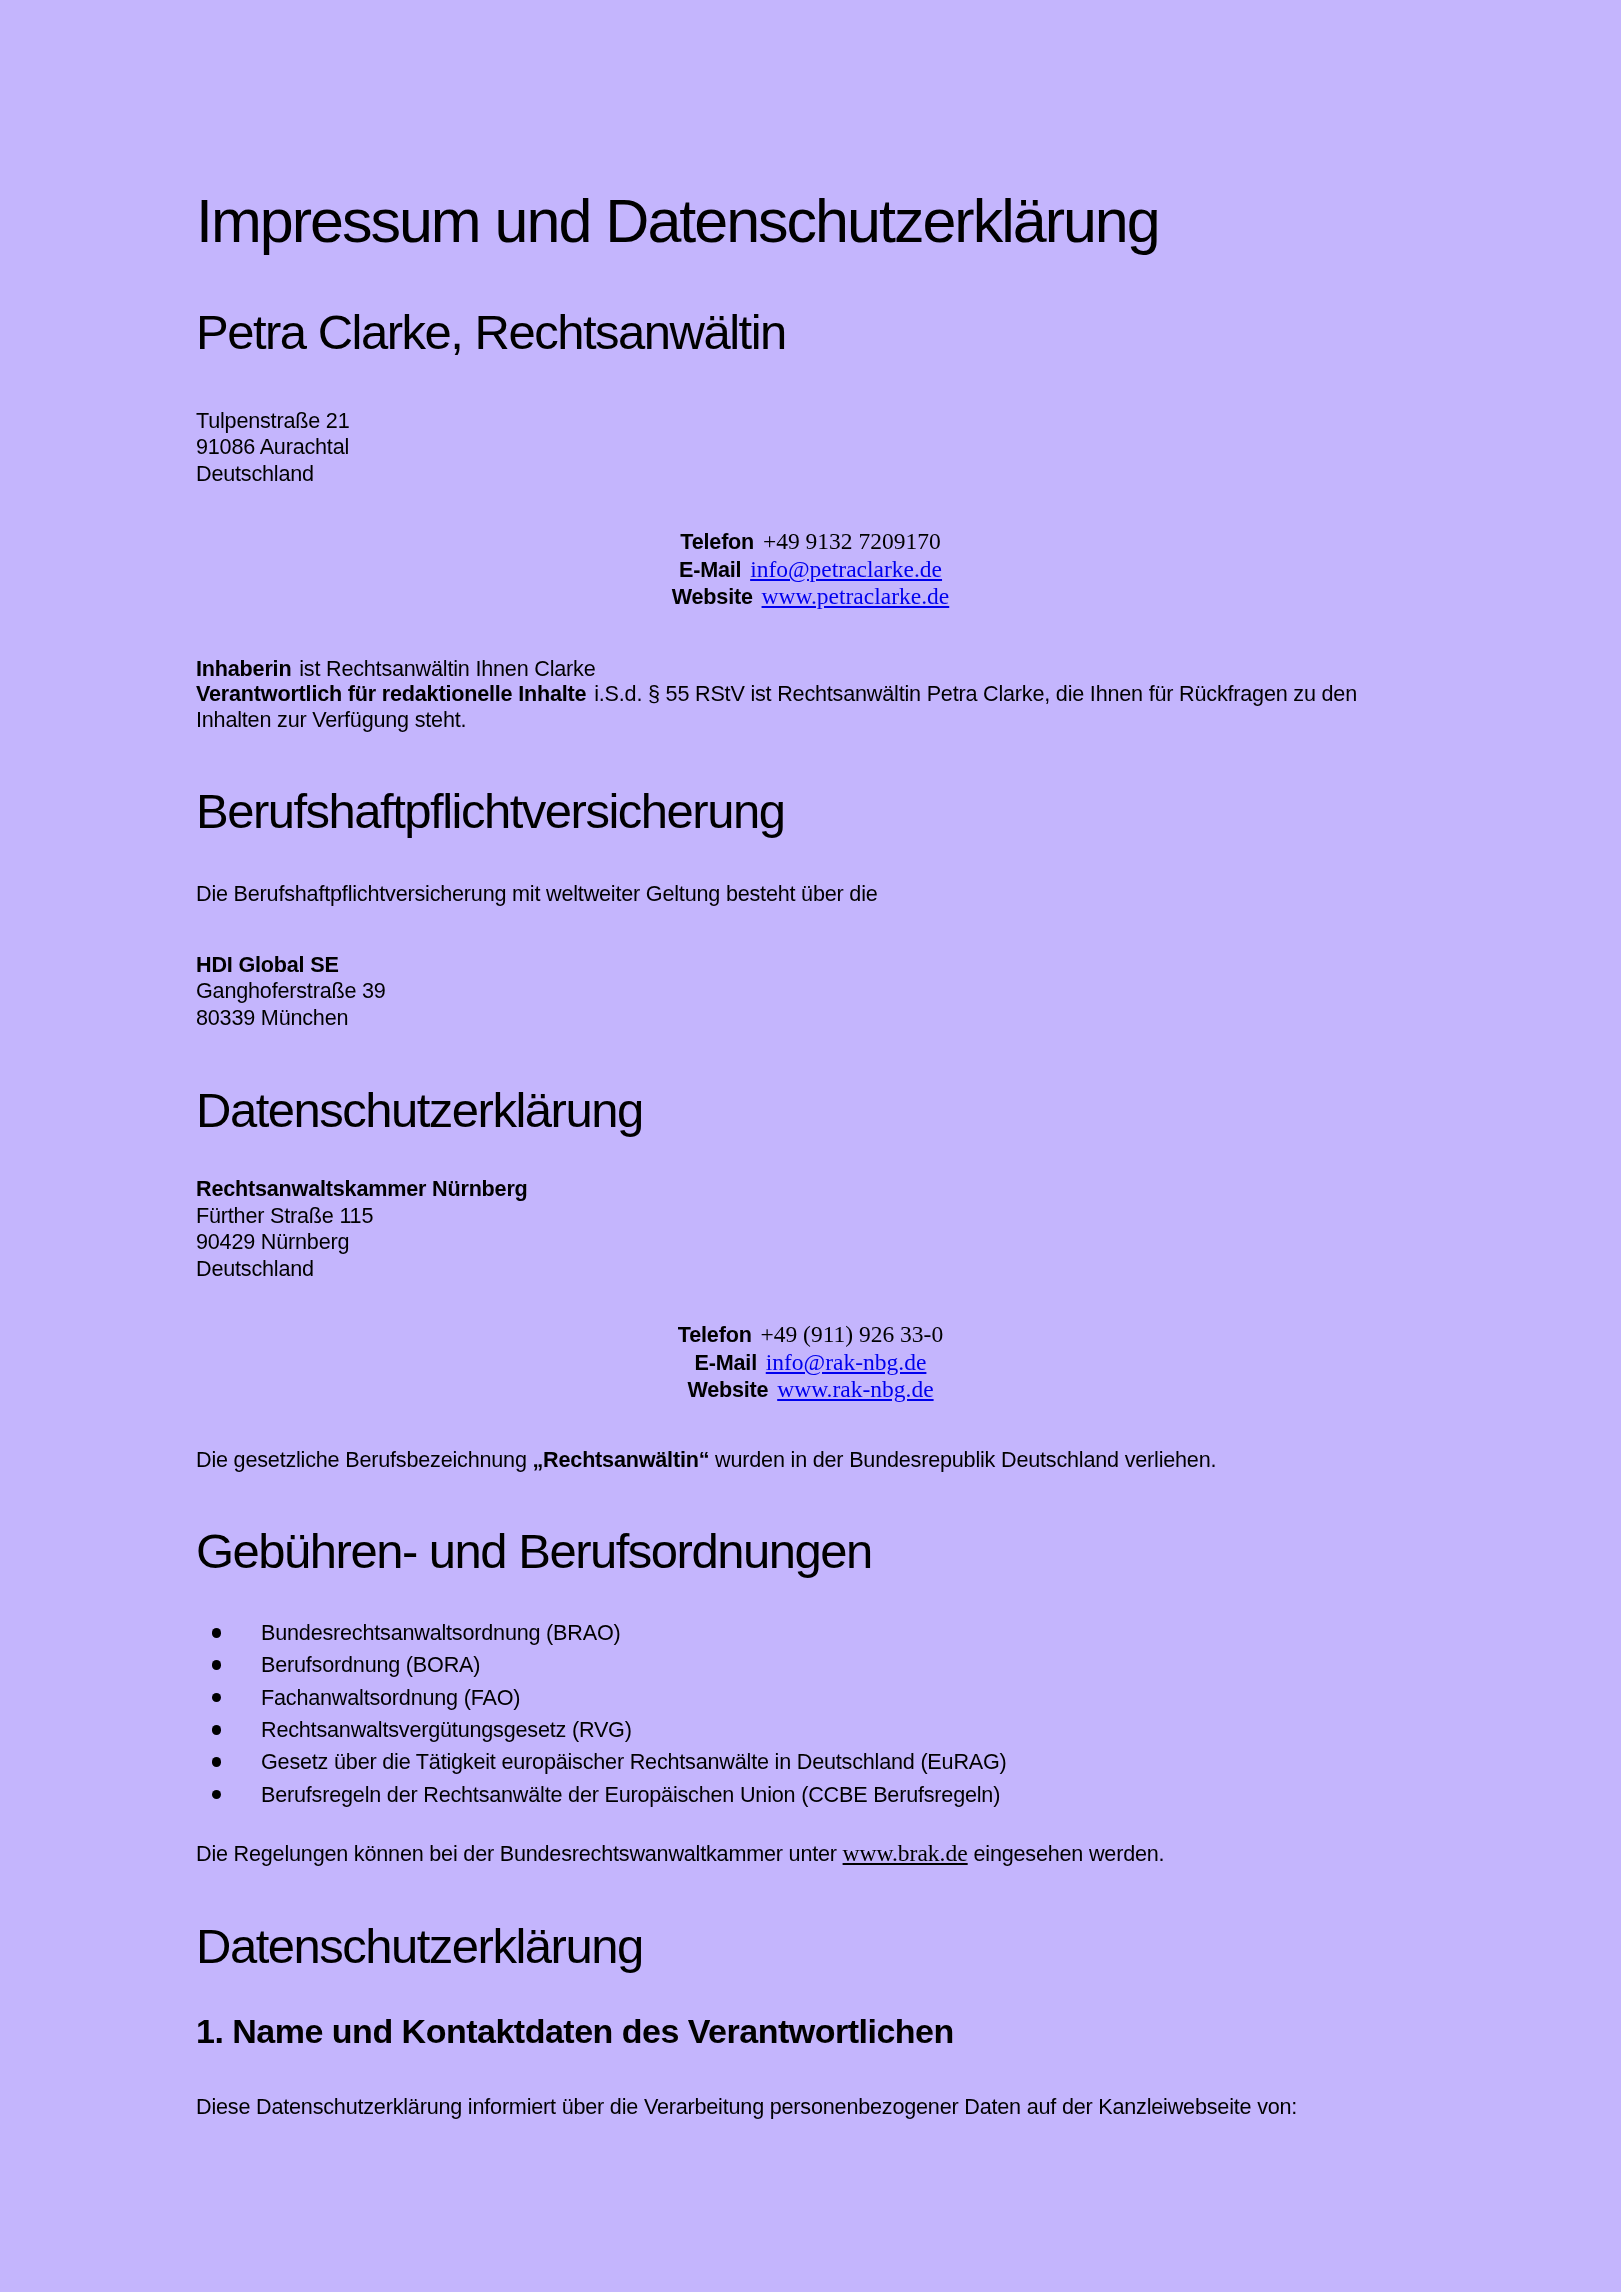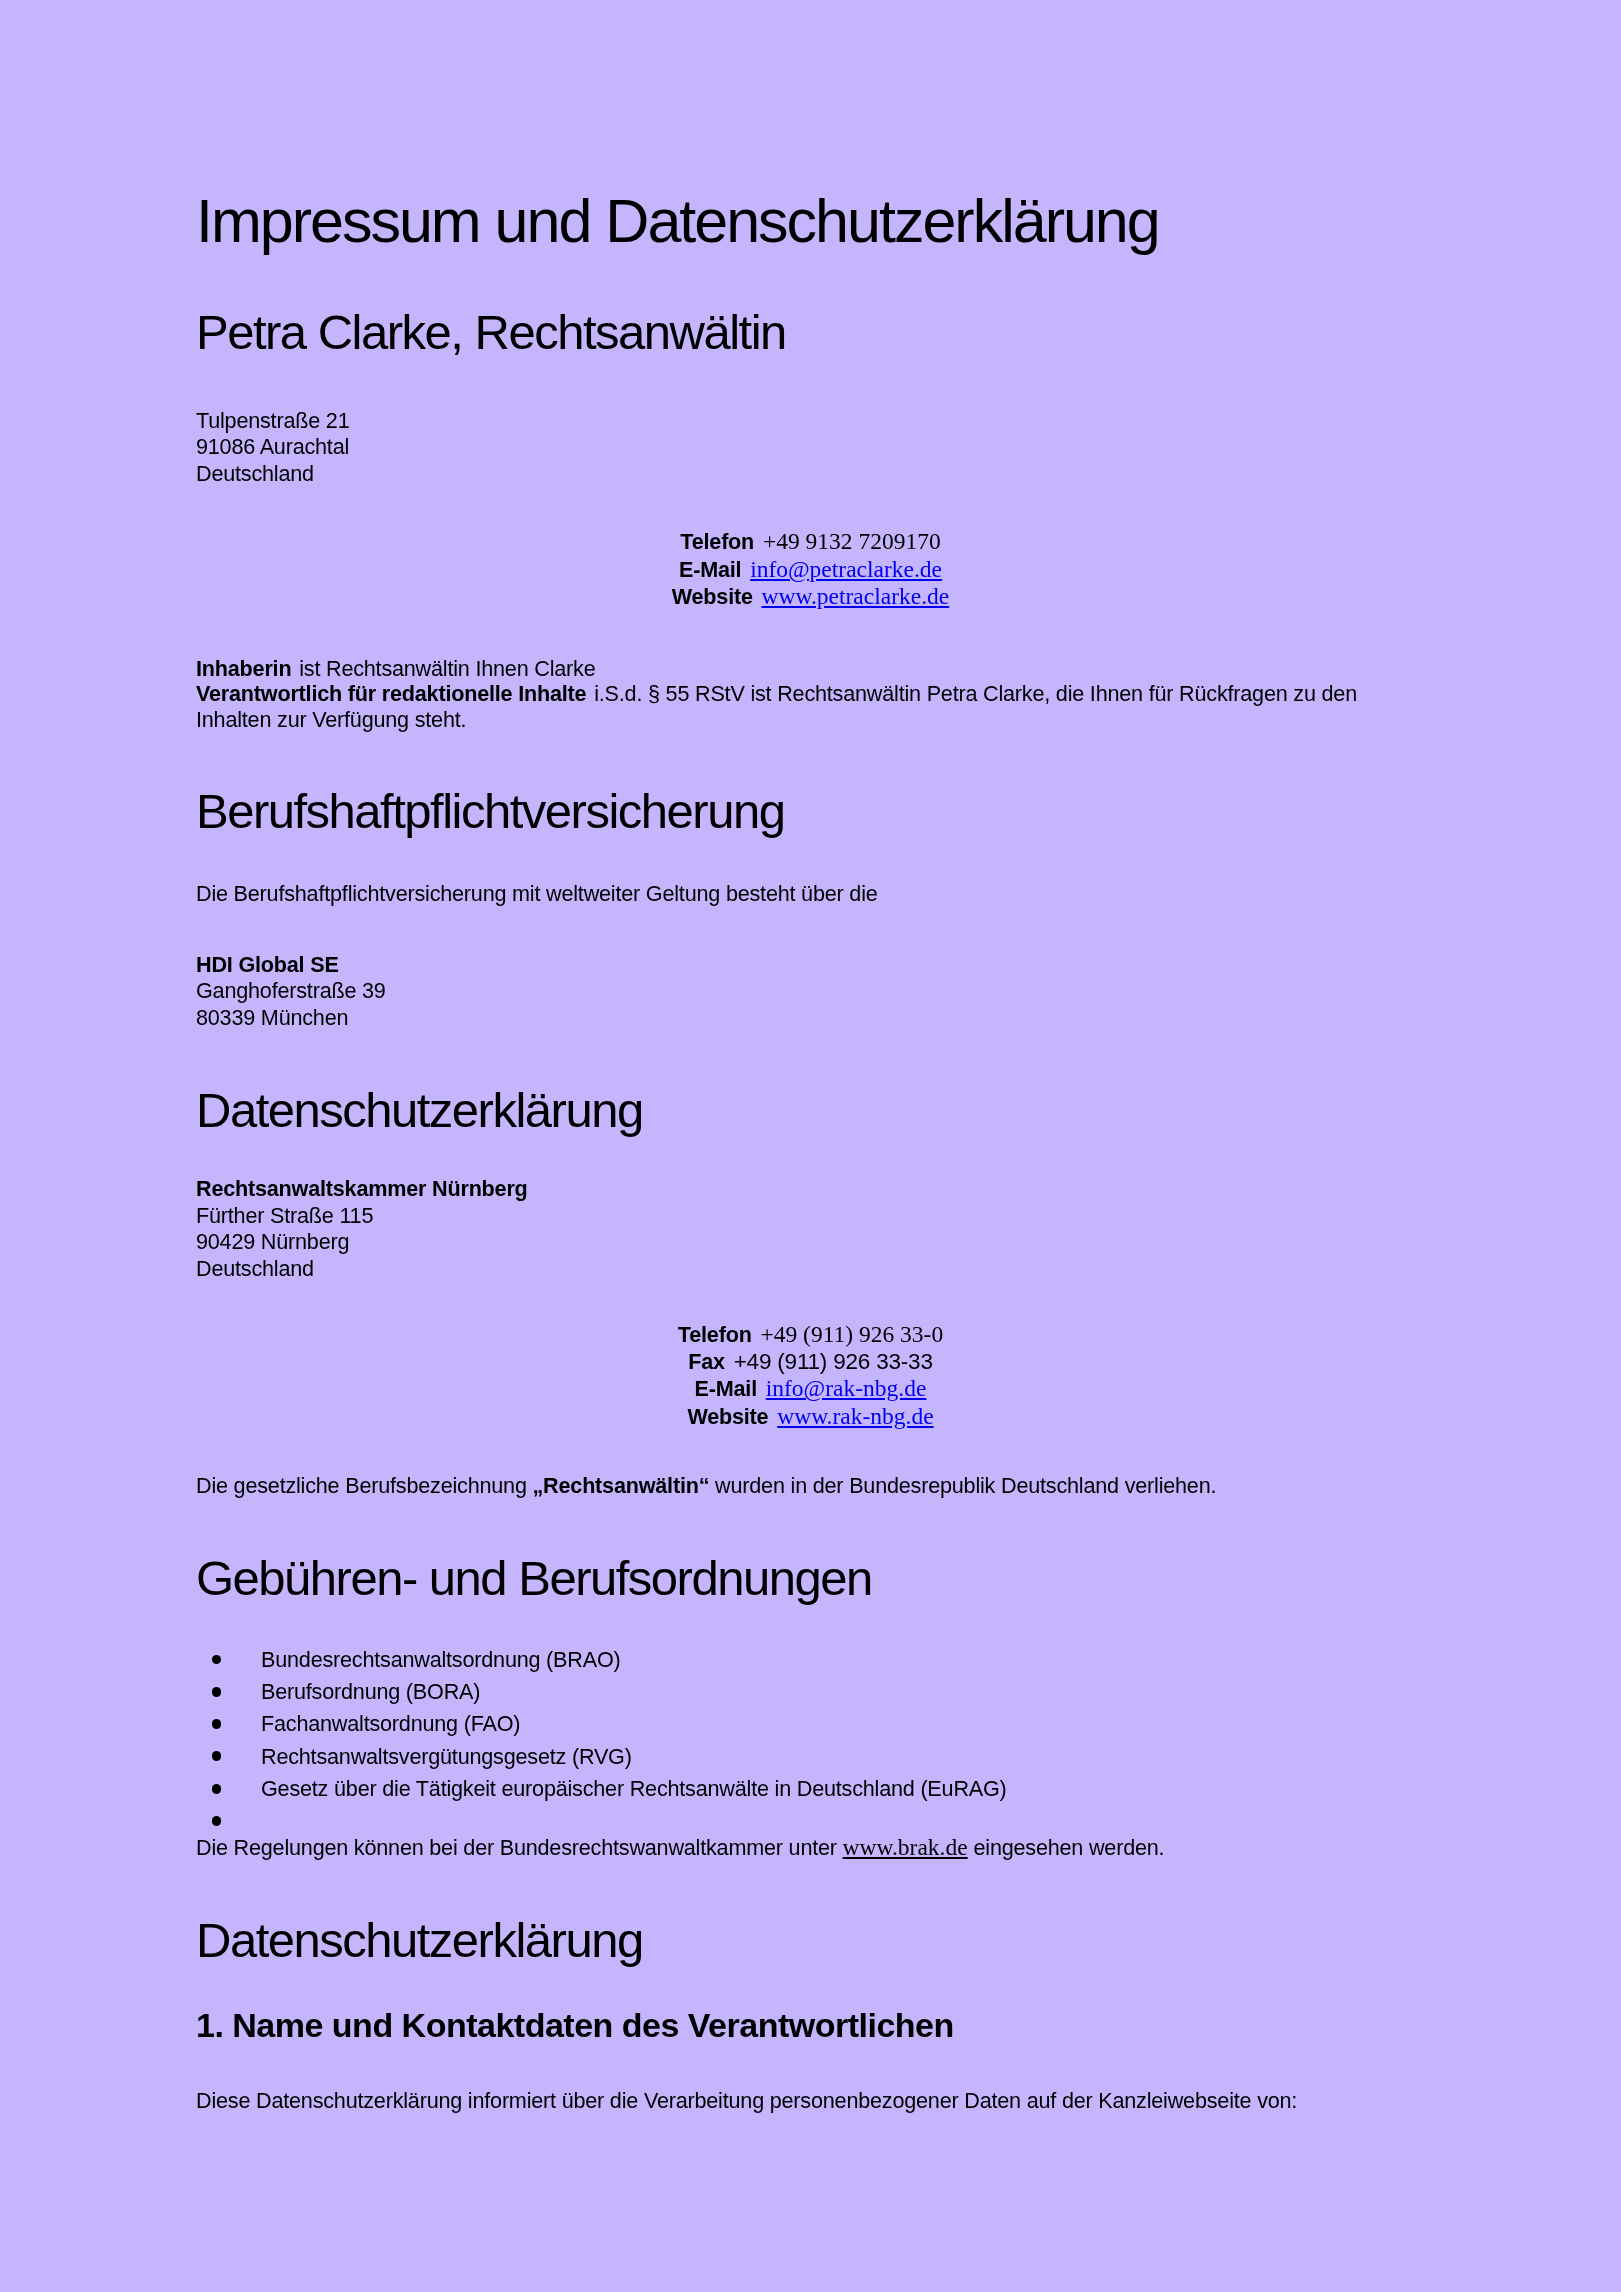--- a/index.html
+++ b/index.html
@@ -134,36 +134,35 @@
 
   <div class="addr-block" style="margin-top:39px;">
     <div class="company-line">Rechtsanwaltskammer Nürnberg</div>
     <div class="addr-line">Fürther Straße 115</div>
     <div class="addr-line">90429 Nürnberg</div>
     <div class="addr-line">Deutschland</div>
   </div>
 
   <div class="contact-block" style="margin-top:39px;">
     <div class="cline"><span class="clabel">Telefon</span><span class="serif-val">+49 (911) 926 33-0</span></div>
-    <div class="cline"><span class="clabel">Fax</span><span class="sans-val">+49 (911) 926 33-33</span></div>
     <div class="cline"><span class="clabel">E-Mail</span><a class="link">info@rak-nbg.de</a></div>
     <div class="cline"><span class="clabel">Website</span><a class="link">www.rak-nbg.de</a></div>
   </div>
 
   <p class="sec-para body-text"><span>Die gesetzliche Berufsbezeichnung </span><span class="bold-term">„Rechtsanwältin“</span><span> wurden in der Bundesrepublik Deutschland verliehen.</span></p>
 
   <h2 class="doc-h2">Gebühren- und Berufsordnungen</h2>
 
   <ul class="reg-list">
     <li><span class="bullet"></span><span>Bundesrechtsanwaltsordnung (BRAO)</span></li>
     <li><span class="bullet"></span><span>Berufsordnung (BORA)</span></li>
     <li><span class="bullet"></span><span>Fachanwaltsordnung (FAO)</span></li>
     <li><span class="bullet"></span><span>Rechtsanwaltsvergütungsgesetz (RVG)</span></li>
     <li><span class="bullet"></span><span>Gesetz über die Tätigkeit europäischer Rechtsanwälte in Deutschland (EuRAG)</span></li>
-    <li><span class="bullet"></span></li>
+    <li><span class="bullet"></span><span>Berufsregeln der Rechtsanwälte der Europäischen Union (CCBE Berufsregeln)</span></li>
   </ul>
 
   <p class="note-para body-text"><span>Die Regelungen können bei der Bundesrechtswanwaltkammer unter </span><a class="link-black">www.brak.de</a><span> eingesehen werden.</span></p>
 
   <h2 class="doc-h2 privacy-h2">Datenschutzerklärung</h2>
 
   <h3 class="doc-h3">1. Name und Kontaktdaten des Verantwortlichen</h3>
 
   <p class="sec-para body-text">Diese Datenschutzerklärung informiert über die Verarbeitung personenbezogener Daten auf der Kanzleiwebseite von:</p>
 

